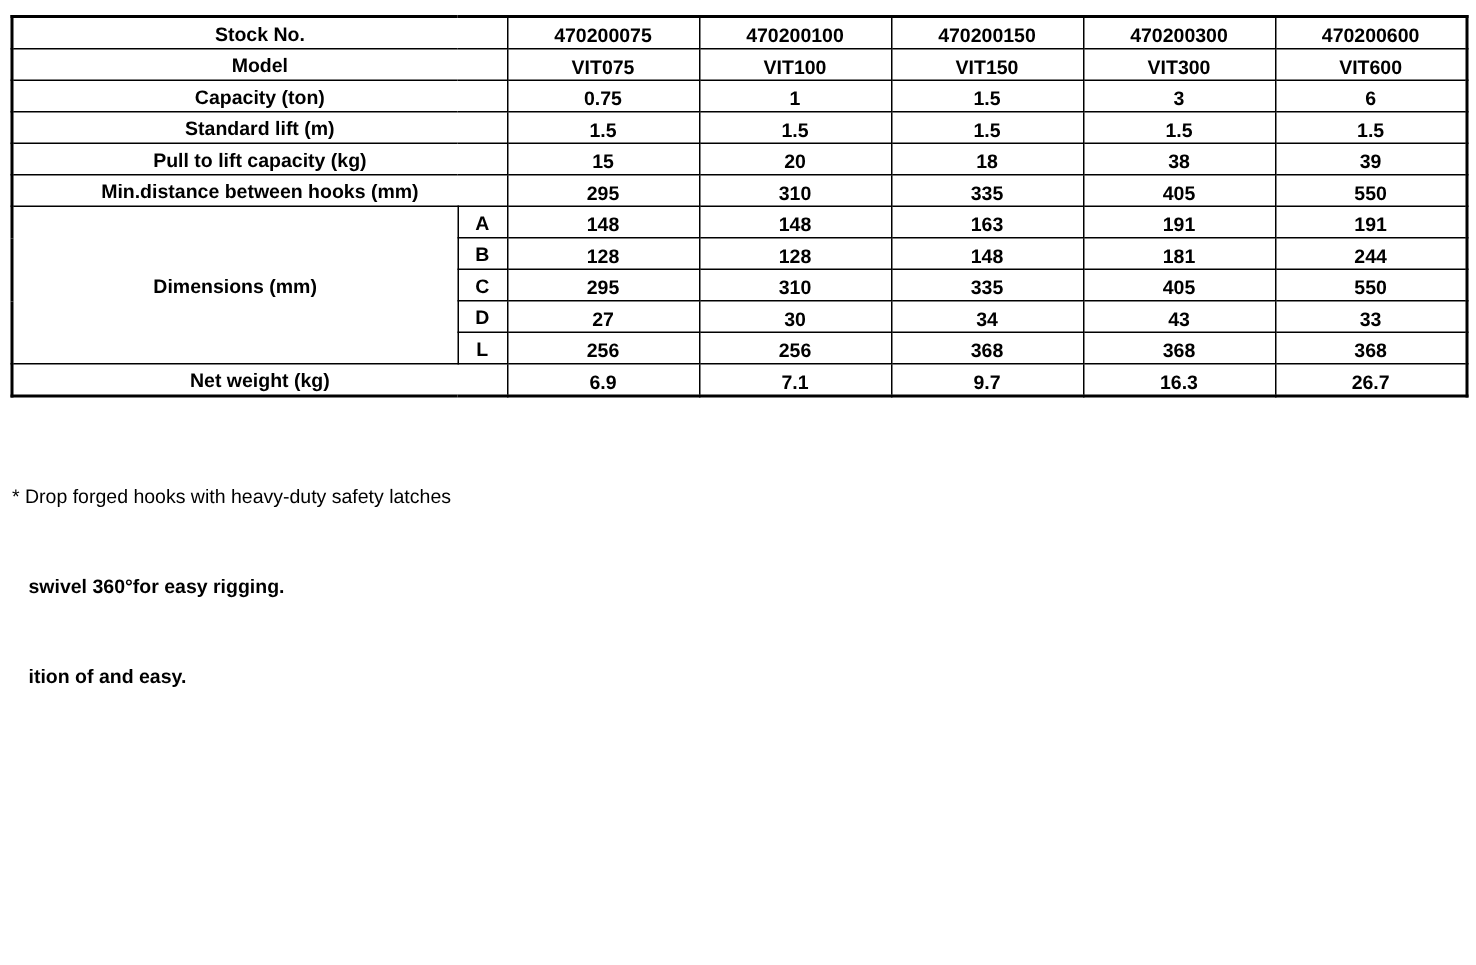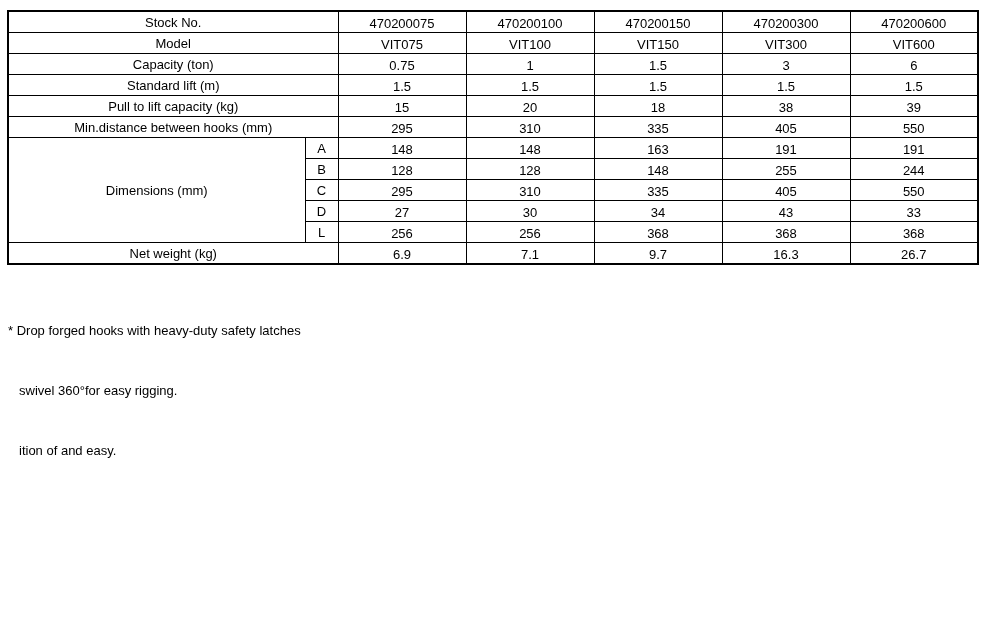--- a/index.html
+++ b/index.html
@@ -6,38 +6,39 @@
   body{
     position:relative;
     width:984px;height:643px;
     background:#ffffff;color:#000000;
     font-family:"Liberation Sans","DejaVu Sans",sans-serif;
   }
   table.spec{
     position:absolute;left:7px;top:10px;
     border-collapse:collapse;table-layout:fixed;
     border:2px solid #000;
+    font-weight:bold;
   }
   .spec td{
     border:1px solid #000;
     height:20px;
     text-align:center;
     vertical-align:middle;
     font-size:13px;
     padding:0;
     overflow:hidden;
     white-space:nowrap;
   }
   .spec td.val{height:17px;padding-top:3px;}
   .notes{
     position:absolute;left:8px;top:281px;
     font-size:13px;line-height:20px;
     white-space:pre-wrap;
   }
-  .notes .cont{padding-left:11px;}
+  .notes .cont{padding-left:11px;font-weight:bold;}
 </style>
 </head>
 <body>
 
 <table class="spec">
   <colgroup>
     <col style="width:297px">
       <col style="width:33px">
     <col style="width:128px">
       <col style="width:128px">
@@ -101,21 +102,21 @@
     <td class="val">148</td>
     <td class="val">163</td>
     <td class="val">191</td>
     <td class="val">191</td>
   </tr>
   <tr>
     <td>B</td>
     <td class="val">128</td>
     <td class="val">128</td>
     <td class="val">148</td>
-    <td class="val">255</td>
+    <td class="val">181</td>
     <td class="val">244</td>
   </tr>
   <tr>
     <td>C</td>
     <td class="val">295</td>
     <td class="val">310</td>
     <td class="val">335</td>
     <td class="val">405</td>
     <td class="val">550</td>
   </tr>

